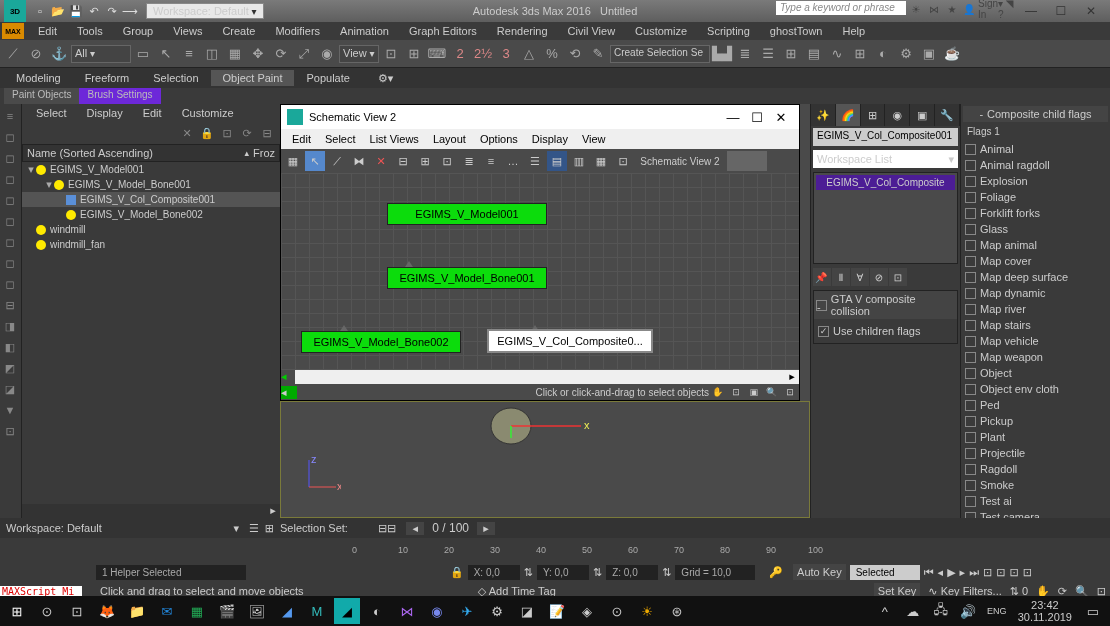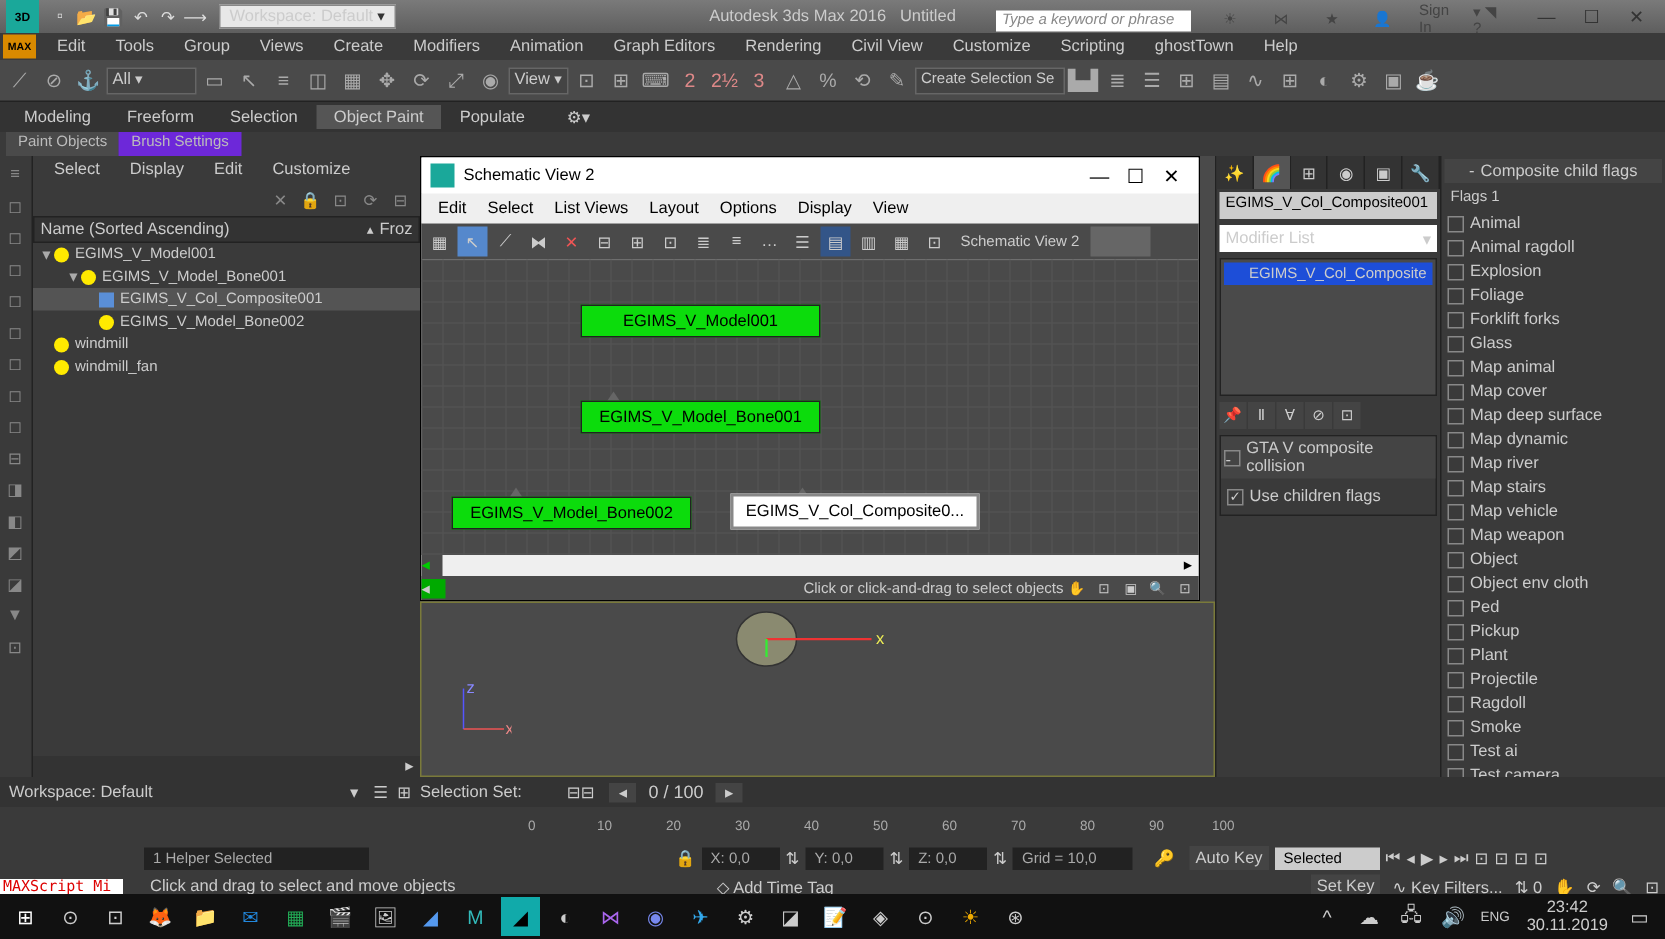--- a/index.html
+++ b/index.html
@@ -4,21 +4,21 @@
 <style>
 *{margin:0;padding:0;box-sizing:border-box;font-family:"Segoe UI",Tahoma,sans-serif;font-size:11px;color:#ccc;user-select:none}
 body{background:#4a4a4a;width:1110px;height:626px;overflow:hidden;position:relative}
 .titlebar{height:22px;background:linear-gradient(#7a7a7a,#5e5e5e);display:flex;align-items:center;padding:0 4px;position:relative}
 .titlebar .logo{width:22px;height:22px;background:#1aa89a;display:flex;align-items:center;justify-content:center;font-weight:bold;font-size:8px;color:#000}
 .titlebar .qat{display:flex;gap:2px;margin-left:6px}
 .titlebar .qat span{width:16px;height:16px;display:flex;align-items:center;justify-content:center;font-size:11px;color:#ddd}
 .titlebar .workspace{margin-left:8px;background:#e8e8e8;color:#333;padding:1px 6px;font-size:10px;border:1px solid #888}
 .titlebar .center{position:absolute;left:50%;transform:translateX(-50%);color:#222}
 .titlebar .search{background:#fff;color:#888;padding:1px 4px;font-size:10px;font-style:italic;width:130px;height:14px}
-.titlebar .right{margin-left:auto;display:flex;align-items:flex-end;gap:18px}
+.titlebar .right{margin-left:auto;display:flex;align-items:flex-start;gap:2px}
 .titlebar .right span{width:16px;height:16px;display:flex;align-items:center;justify-content:center;font-size:10px;color:#444}
 .titlebar .signin{color:#222;font-size:10px;padding:0 4px}
 .titlebar .winbtns span{width:30px;height:20px;display:flex;align-items:center;justify-content:center;font-size:12px;color:#333}
 .menubar{height:18px;background:#3a3a3a;display:flex;align-items:center;padding:0 2px}
 .menubar span{padding:1px 10px;color:#ccc;font-size:11px}
 .menubar .maxlogo{width:22px;height:16px;background:#d98a00;color:#000;font-size:7px;font-weight:bold;display:flex;align-items:center;justify-content:center;margin-right:4px}
 .toolbar{height:28px;background:#4a4a4a;display:flex;align-items:center;padding:2px;gap:1px;border-bottom:1px solid #222}
 .toolbar .tb{width:22px;height:22px;display:flex;align-items:center;justify-content:center;color:#aaa;font-size:13px}
 .toolbar .sel{background:#444;color:#ccc;font-size:10px;padding:1px 3px;border:1px solid #666;height:18px}
 .ribbon{height:20px;background:#333;display:flex;align-items:center;padding:0 4px}
@@ -62,21 +62,21 @@
 .schematic .sbtns span{width:18px;height:16px;display:flex;align-items:center;justify-content:center;color:#ccc;font-size:9px}
 .vp-bottom{position:absolute;left:0;right:0;bottom:0;top:297px;background:#4a4a4a;border:1px solid #7a7a3a}
 .vp-bottom .axis{position:absolute;left:20px;bottom:20px;font-size:10px}
 .rightcol{width:150px;background:#3a3a3a;border-left:1px solid #222;display:flex;flex-direction:column}
 .cmdtabs{height:22px;display:flex;background:#333}
 .cmdtabs span{flex:1;display:flex;align-items:center;justify-content:center;font-size:11px;border-right:1px solid #222}
 .objname{height:18px;background:#ccc;color:#000;padding:2px 4px;font-size:10px;margin:2px}
 .modlist{height:18px;background:#fff;color:#000;padding:2px 4px;font-size:10px;margin:2px;display:flex;align-items:center}
 .modlist .arr{margin-left:auto}
 .stack{height:92px;background:#4a4a4a;margin:2px;border:1px solid #222;padding:2px}
-.stack .si{background:#1d4ed8;padding:2px 4px;font-size:10px;text-align:right}
+.stack .si{background:#4c1d95;padding:2px 4px;font-size:10px;text-align:center}
 .mtb{height:22px;display:flex;gap:1px;padding:2px}
 .mtb span{width:18px;height:18px;background:#444;display:flex;align-items:center;justify-content:center;font-size:10px}
 .rollout{margin:2px;border:1px solid #222}
 .rollout .rh{background:#444;padding:2px;font-size:10px;display:flex;align-items:center}
 .rollout .rb{padding:4px}
 .chk{display:flex;align-items:center;padding:2px 0}
 .chk .box{width:11px;height:11px;border:1px solid #888;margin-right:4px;display:flex;align-items:center;justify-content:center;font-size:9px;color:#ccc}
 .flagspanel{width:150px;background:#3a3a3a;border-left:1px solid #222}
 .flagspanel .fh{background:#444;padding:2px 4px;font-size:10px;display:flex;align-items:center;justify-content:center;margin:2px}
 .flagspanel .fl{padding:2px 4px}
@@ -357,21 +357,21 @@
     <div class="cmdtabs">
       <span style="color:#e8a">✨</span>
       <span style="background:#555;color:#8ae">🌈</span>
       <span>⊞</span>
       <span>◉</span>
       <span>▣</span>
       <span>🔧</span>
     </div>
     <div class="objname">EGIMS_V_Col_Composite001</div>
     <div class="modlist">
-        <span>Modifier List</span>
+        <span>Workspace List</span>
         <span class="arr">▾</span>
       </div>
     <div class="stack">
       <div class="si">EGIMS_V_Col_Composite</div>
     </div>
     <div class="mtb">
       <span>📌</span>
       <span>Ⅱ</span>
       <span>∀</span>
       <span>⊘</span>

